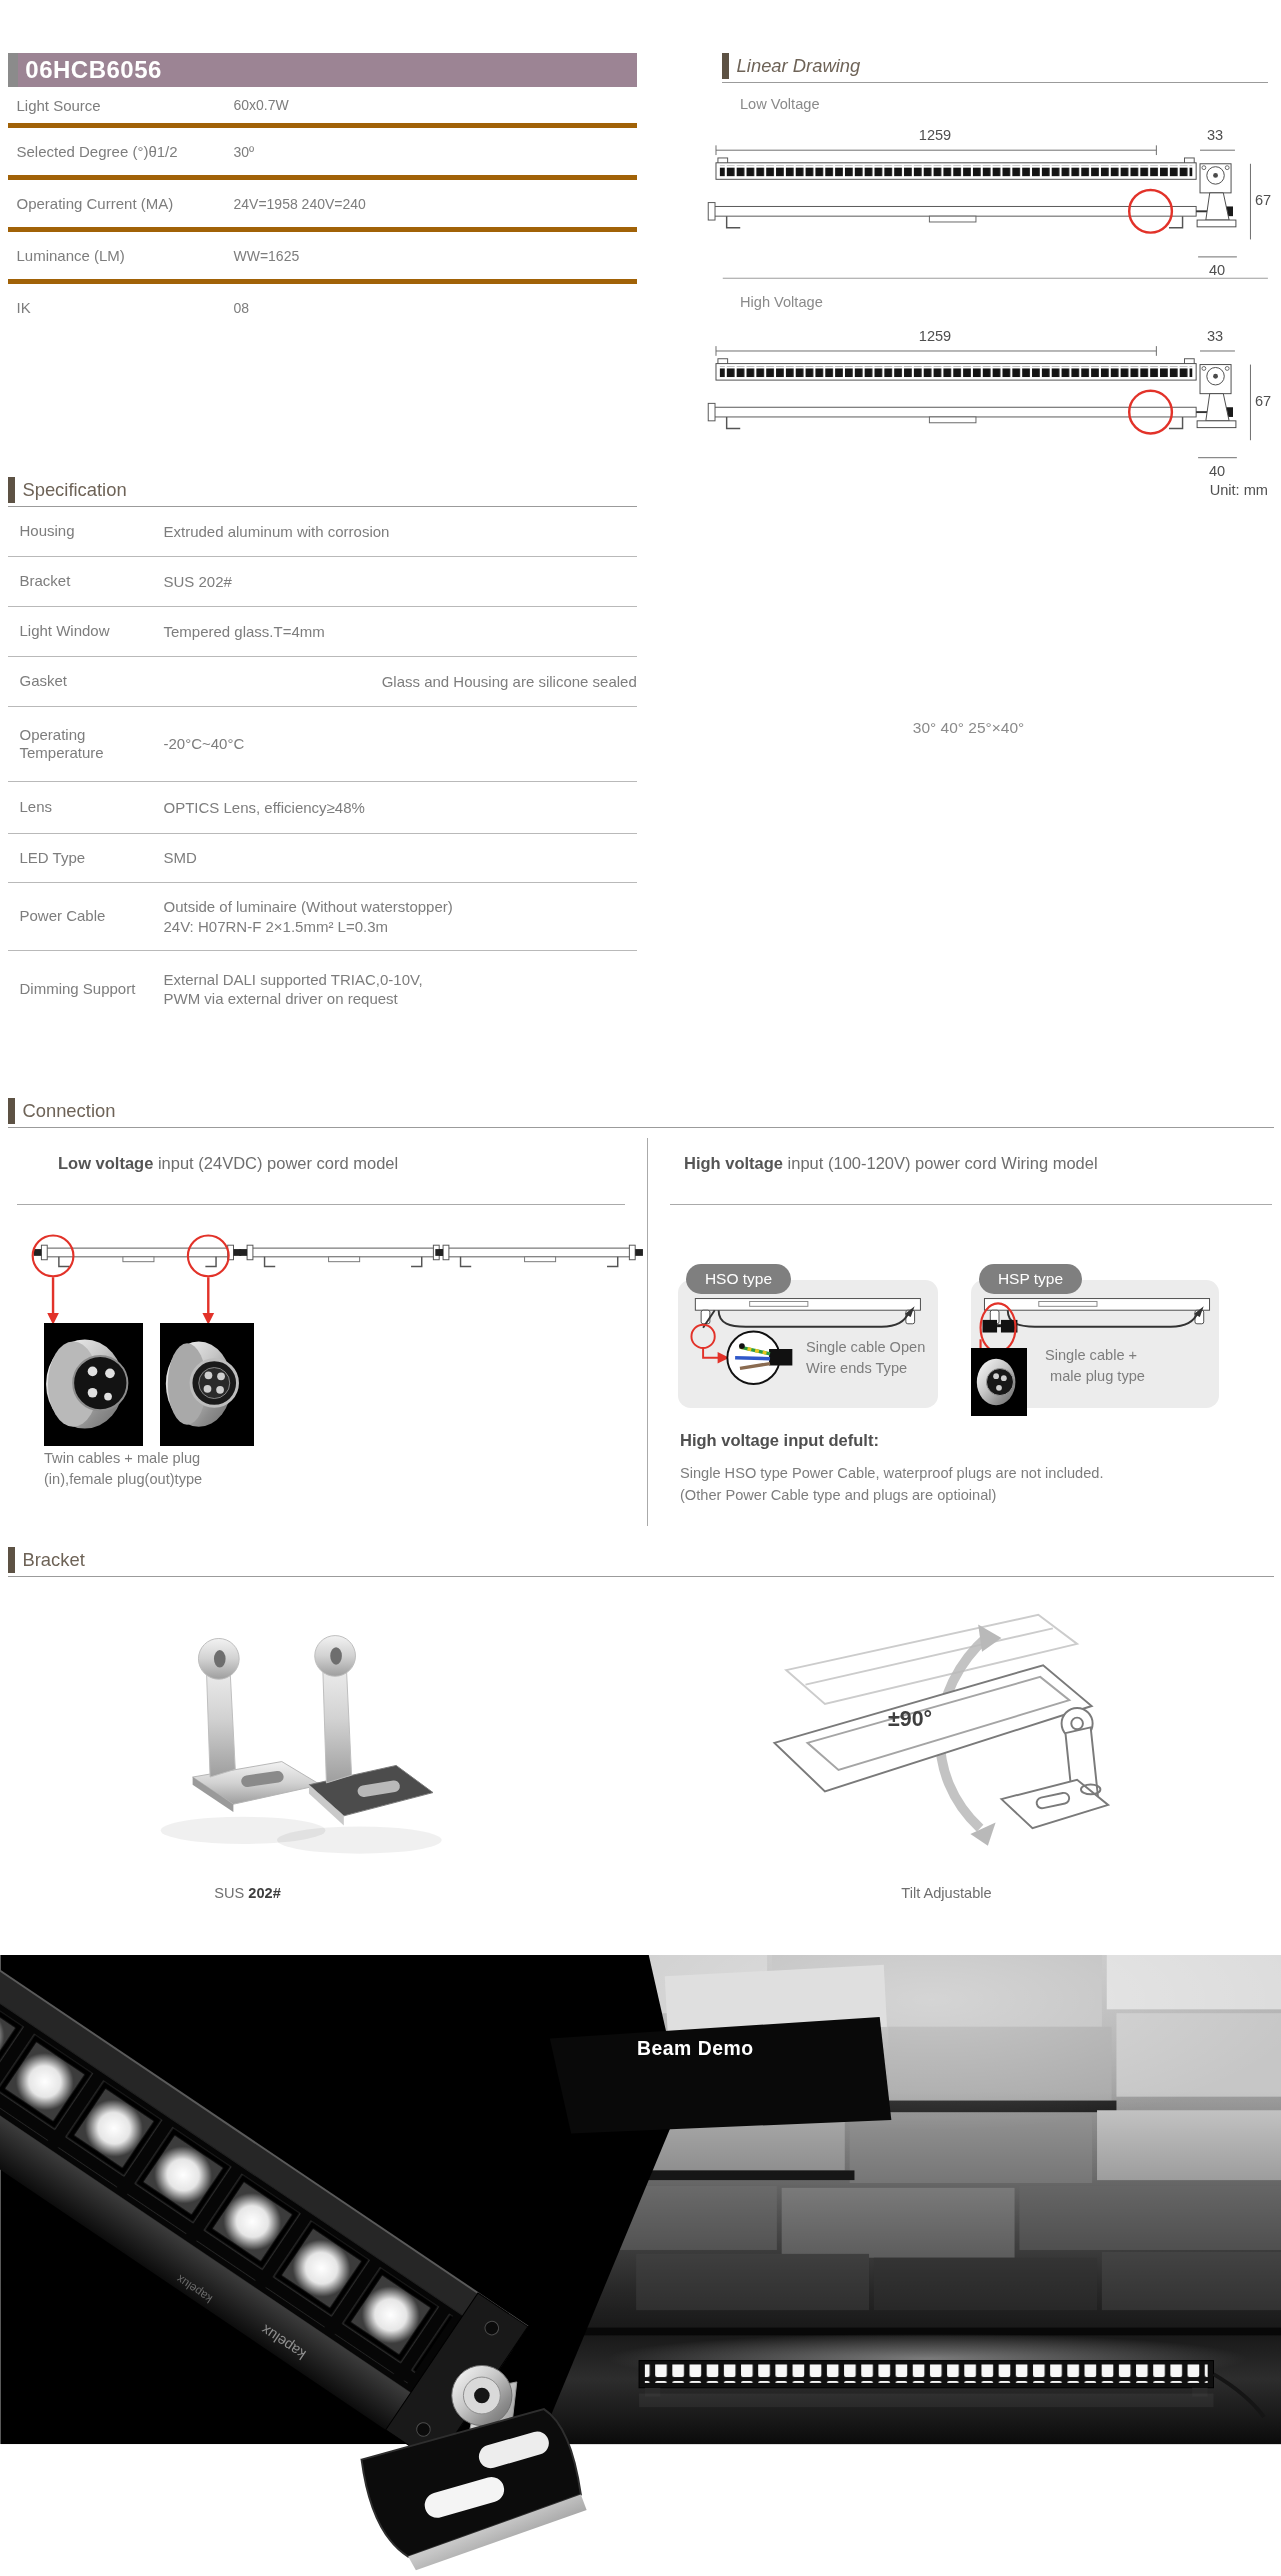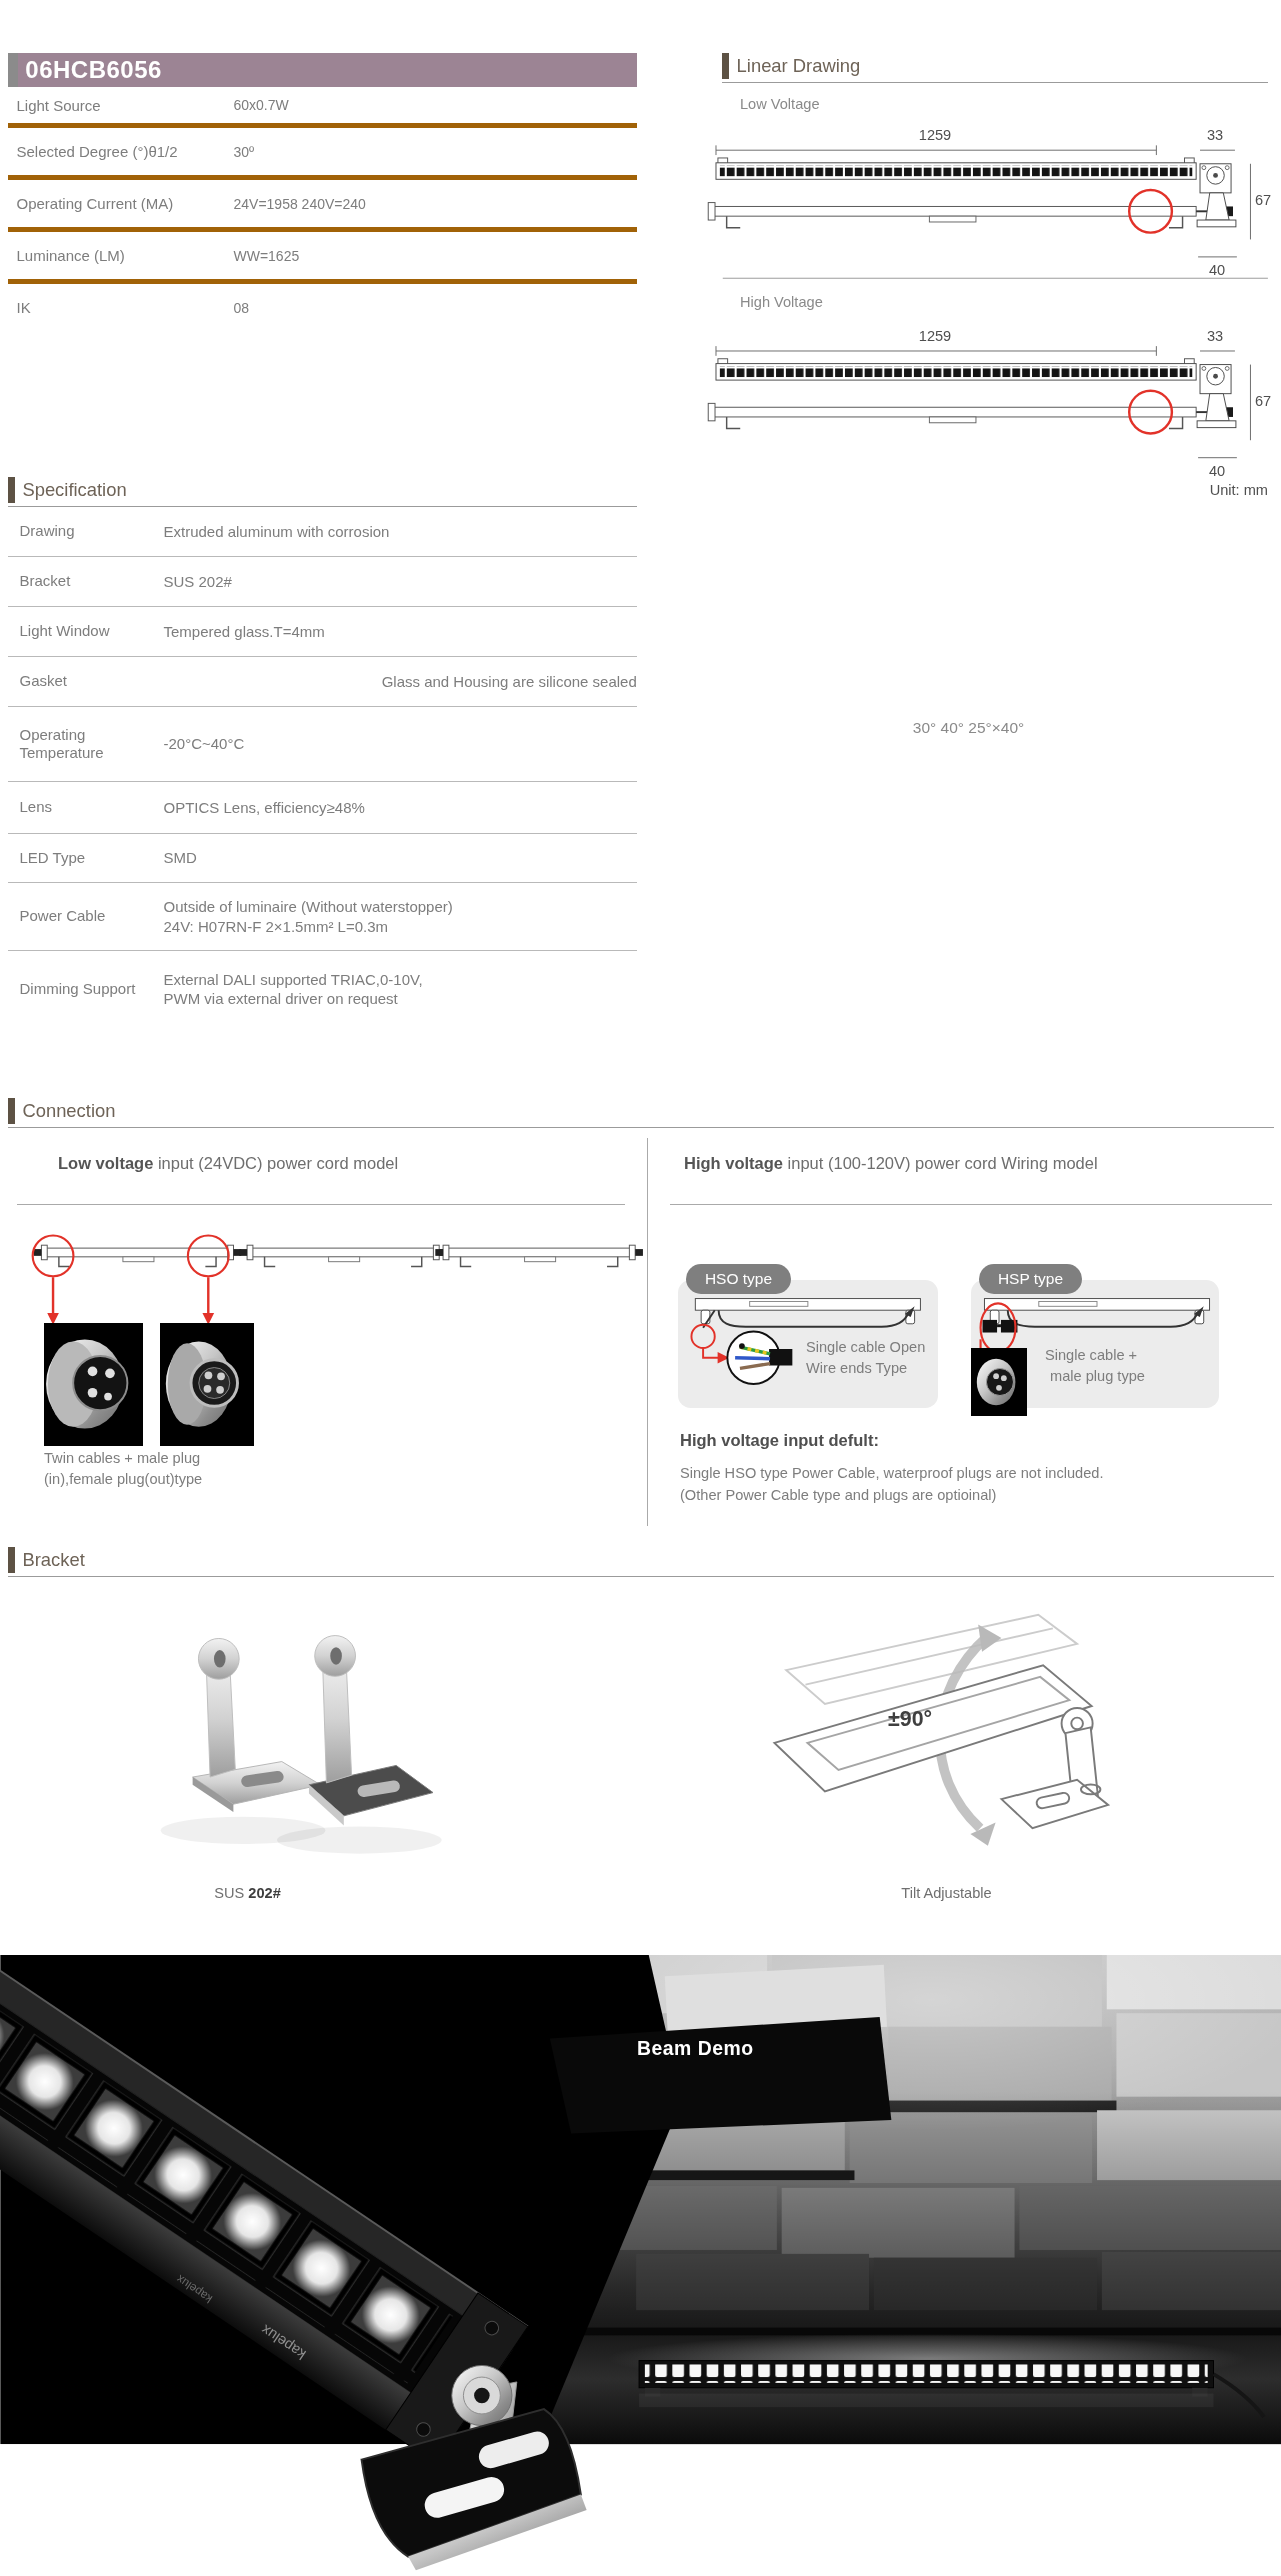--- a/index.html
+++ b/index.html
@@ -142,21 +142,21 @@
       </div>
       <div class="param-row">
         <div class="cell-label">IK</div>
         <div class="cell-value">08</div>
       </div>
     </div>
 
   <div class="abs" style="left:722px;top:53px;width:546px;">
     <div style="display:flex;">
       <div class="sec-bar" style="height:26px;"></div>
-      <div class="sec-title" style="padding-left:7.8px;">Linear Drawing</div>
+      <div class="sec-title" style="padding-left:7.8px;font-style:italic;">Linear Drawing</div>
     </div>
     <div class="sec-underline" style="margin-top:2.9px;"></div>
   </div>
   <div class="abs sub-label" style="left:740px;top:96px;">Low Voltage</div>
   <div class="abs sub-label" style="left:740px;top:294px;">High Voltage</div>
 
   <svg class="abs" style="left:699px;top:92px;" width="583" height="388" viewBox="0 0 600 400">
 
     <g stroke="#6a6a6a" stroke-width="1">
       <line x1="17" y1="60" x2="471" y2="60"></line>
@@ -199,21 +199,21 @@
 
   <div class="abs" style="left:7.8px;top:477px;width:629px;">
     <div style="display:flex;">
       <div class="sec-bar" style="height:26px;"></div>
       <div class="sec-title" style="padding-left:7.8px;">Specification</div>
     </div>
     <div class="sec-underline" style="margin-top:2.9px;"></div>
   </div>
   <div class="abs" id="spec-rows" style="left:7.8px;top:507px;width:629px;">
       <div class="spec-row">
-        <div class="cell-label">Drawing</div>
+        <div class="cell-label">Housing</div>
         <div class="cell-value">Extruded aluminum with corrosion</div>
       </div>
       <div class="spec-row">
         <div class="cell-label">Bracket</div>
         <div class="cell-value">SUS 202#</div>
       </div>
       <div class="spec-row">
         <div class="cell-label">Light Window</div>
         <div class="cell-value">Tempered glass.T=4mm</div>
       </div>

